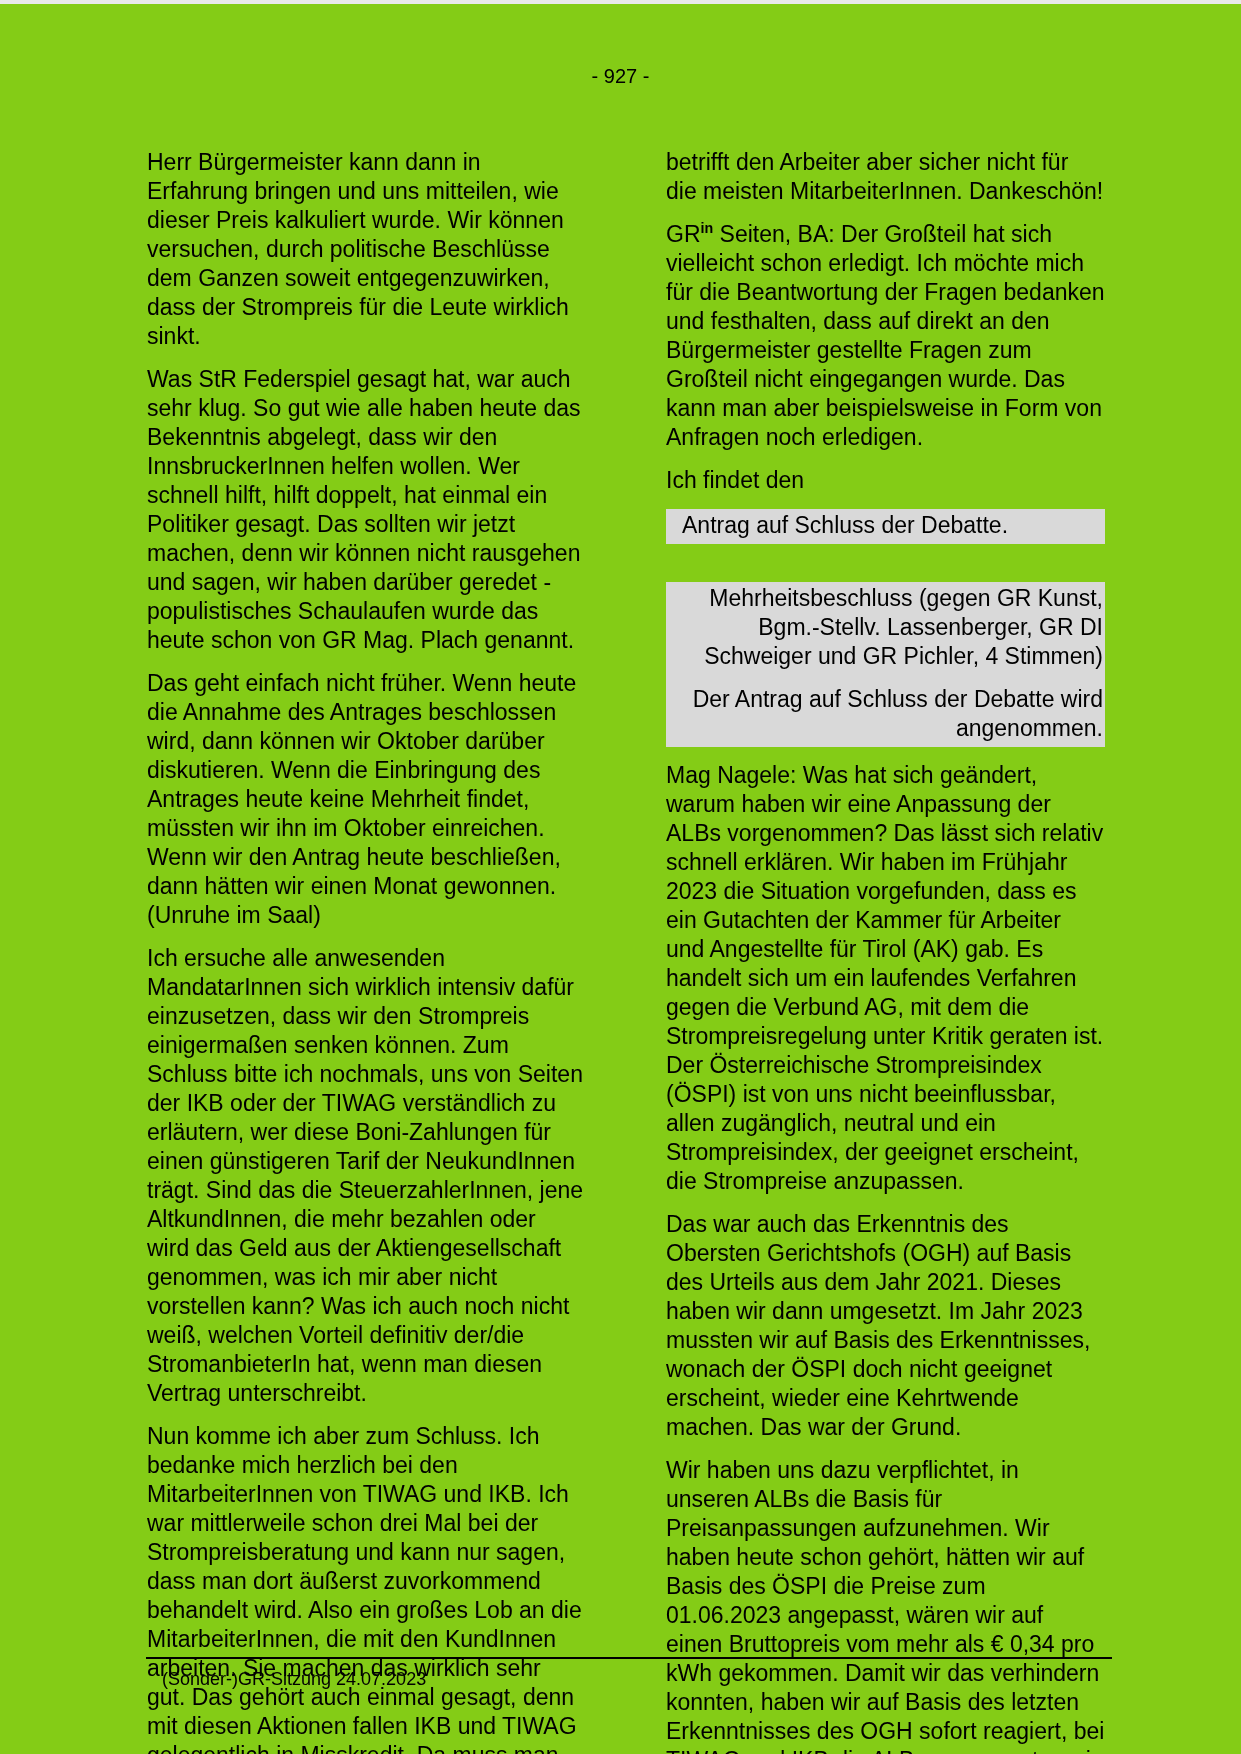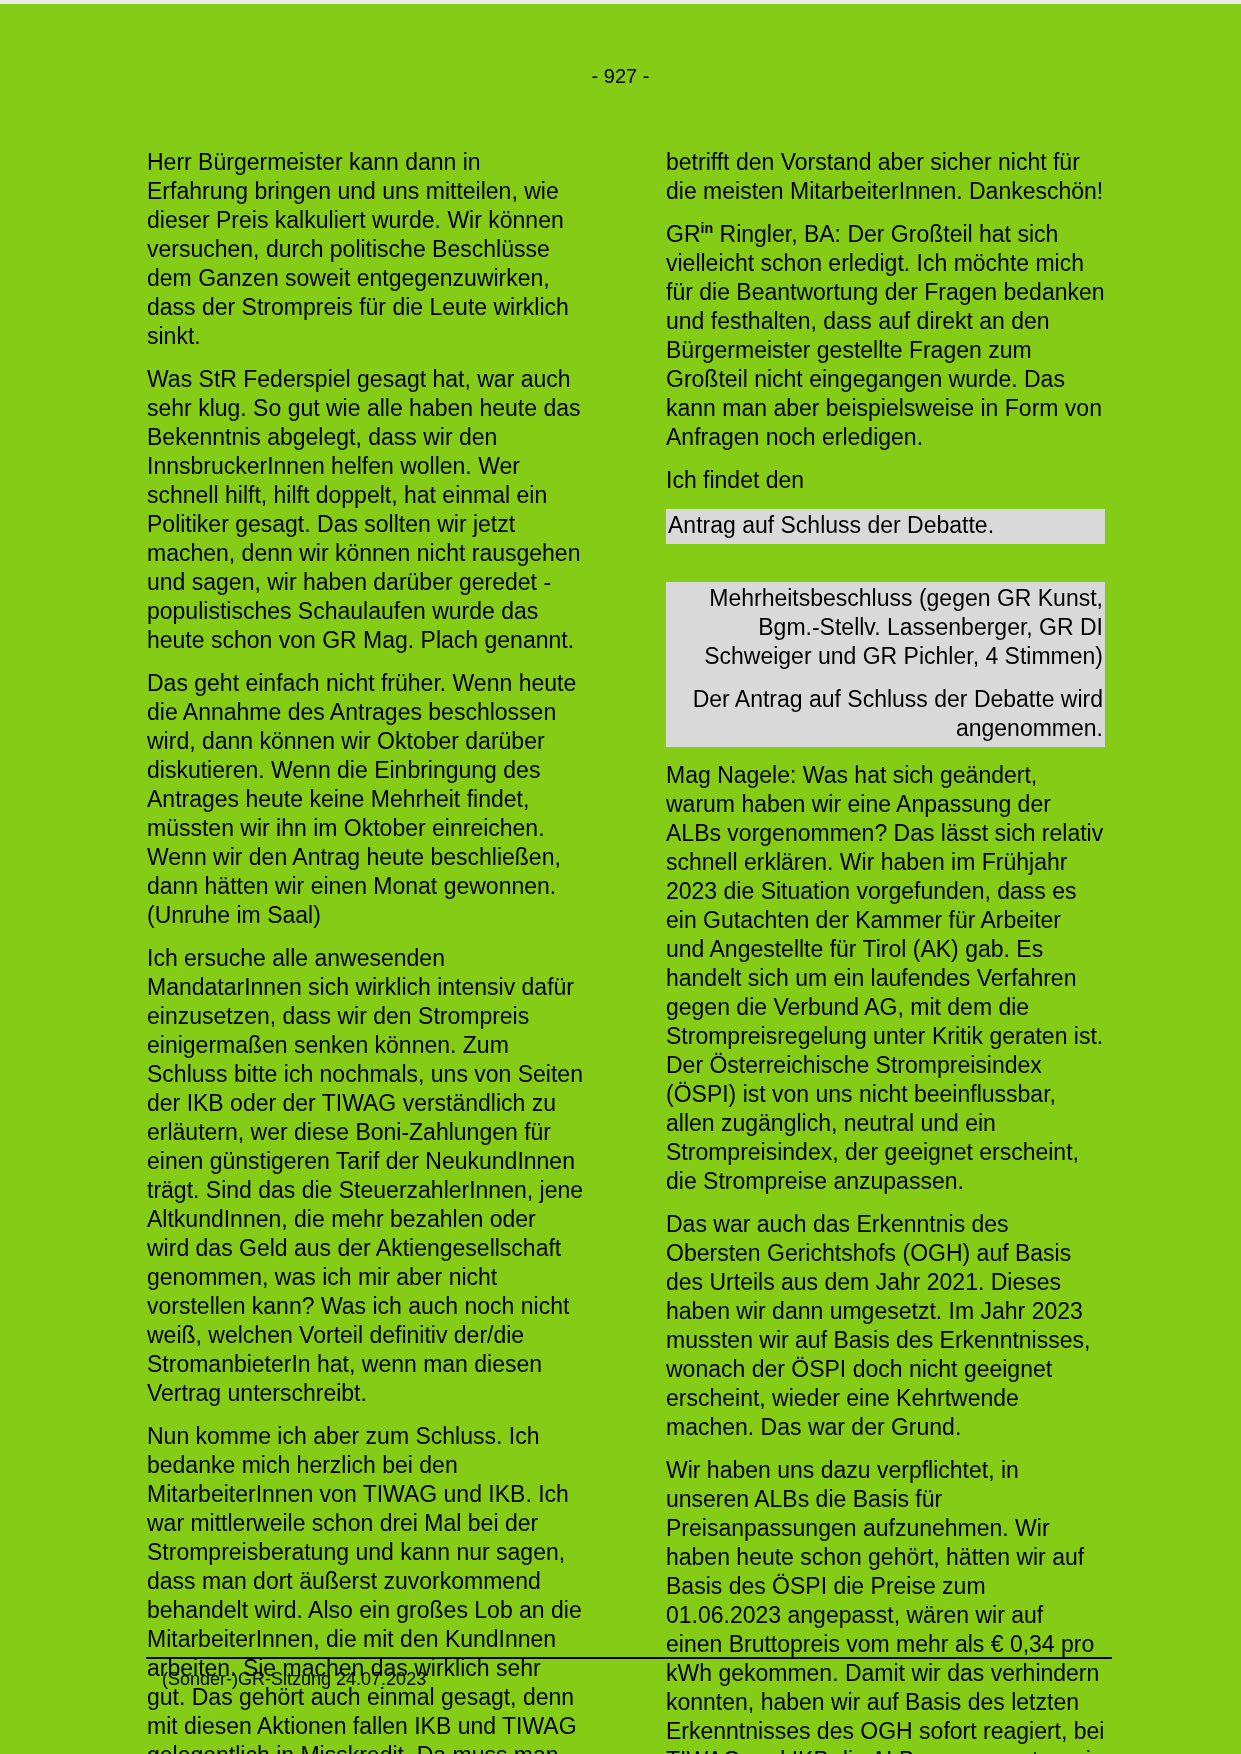--- a/index.html
+++ b/index.html
@@ -21,21 +21,21 @@
     font-size:23px;line-height:29px;
     text-align:left;
     hyphens:auto;-webkit-hyphens:auto;
   }
   .col.left{left:147px;width:437px;}
   .col.right{left:666px;width:439px;}
   .block{margin:0 0 14px 0;}
   .block.gap-before{margin-top:38px;text-align:right;}
   .para{margin:0 0 14px 0;}
   .block .para:last-child{margin-bottom:0;}
-  .block.highlight{background:#d9d9d9;padding:2px 2px 4px 2px;}
+  .block.highlight{background:#d9d9d9;padding:2px 2px 4px 16px;}
   b{font-weight:normal;}
   sup{font-size:0.62em;line-height:0;vertical-align:super;}
   .footer-rule{
     position:absolute;left:146px;top:1653px;width:966px;height:0;
     border-top:2px solid #000;
   }
   .footer-text{
     position:absolute;left:162px;top:1663px;width:900px;
     font-size:18px;line-height:24px;
   }
@@ -57,24 +57,24 @@
       </div>
       <div class="block">
         <p class="para"><span>Ich ersuche alle anwesenden MandatarInnen sich wirklich intensiv dafür einzusetzen, dass wir den Strompreis einigermaßen senken können. Zum Schluss bitte ich nochmals, uns von Seiten der IKB oder der TIWAG verständlich zu erläutern, wer diese Boni-Zahlungen für einen günstigeren Tarif der NeukundInnen trägt. Sind das die SteuerzahlerInnen, jene AltkundInnen, die mehr bezahlen oder wird das Geld aus der Aktiengesellschaft genommen, was ich mir aber nicht vorstellen kann? Was ich auch noch nicht weiß, welchen Vorteil definitiv der/die StromanbieterIn hat, wenn man diesen Vertrag unterschreibt.</span></p>
       </div>
       <div class="block">
         <p class="para"><span>Nun komme ich aber zum Schluss. Ich bedanke mich herzlich bei den MitarbeiterInnen von TIWAG und IKB. Ich war mittlerweile schon drei Mal bei der Strompreisberatung und kann nur sagen, dass man dort äußerst zuvorkommend behandelt wird. Also ein großes Lob an die MitarbeiterInnen, die mit den KundInnen arbeiten. Sie machen das wirklich sehr gut. Das gehört auch einmal gesagt, denn mit diesen Aktionen fallen IKB und TIWAG gelegentlich in Misskredit. Da muss man festhalten, das</span></p>
       </div>
     </div>
   <div class="col right" id="col-right">
       <div class="block">
-        <p class="para"><span>betrifft den Vorstand aber sicher nicht für die meisten MitarbeiterInnen. Dankeschön!</span></p>
+        <p class="para"><span>betrifft den Arbeiter aber sicher nicht für die meisten MitarbeiterInnen. Dankeschön!</span></p>
       </div>
       <div class="block">
-        <p class="para"><b>GR</b><sup style="font-weight: bold;">in</sup><b> Ringler, BA:</b><span> Der Großteil hat sich vielleicht schon erledigt. Ich möchte mich für die Beantwortung der Fragen bedanken und festhalten, dass auf direkt an den Bürgermeister gestellte Fragen zum Großteil nicht eingegangen wurde. Das kann man aber beispielsweise in Form von Anfragen noch erledigen.</span></p>
+        <p class="para"><b>GR</b><sup style="font-weight: bold;">in</sup><b> Seiten, BA:</b><span> Der Großteil hat sich vielleicht schon erledigt. Ich möchte mich für die Beantwortung der Fragen bedanken und festhalten, dass auf direkt an den Bürgermeister gestellte Fragen zum Großteil nicht eingegangen wurde. Das kann man aber beispielsweise in Form von Anfragen noch erledigen.</span></p>
       </div>
       <div class="block">
         <p class="para"><span>Ich findet den</span></p>
       </div>
       <div class="block highlight">
         <p class="para"><span>Antrag auf Schluss der Debatte.</span></p>
       </div>
       <div class="block highlight gap-before">
         <p class="para"><span>Mehrheitsbeschluss (gegen GR Kunst, Bgm.-Stellv. Lassenberger, GR DI Schweiger und GR Pichler, 4 Stimmen)</span></p>
         <p class="para"><span>Der Antrag auf Schluss der Debatte wird angenommen.</span></p>

